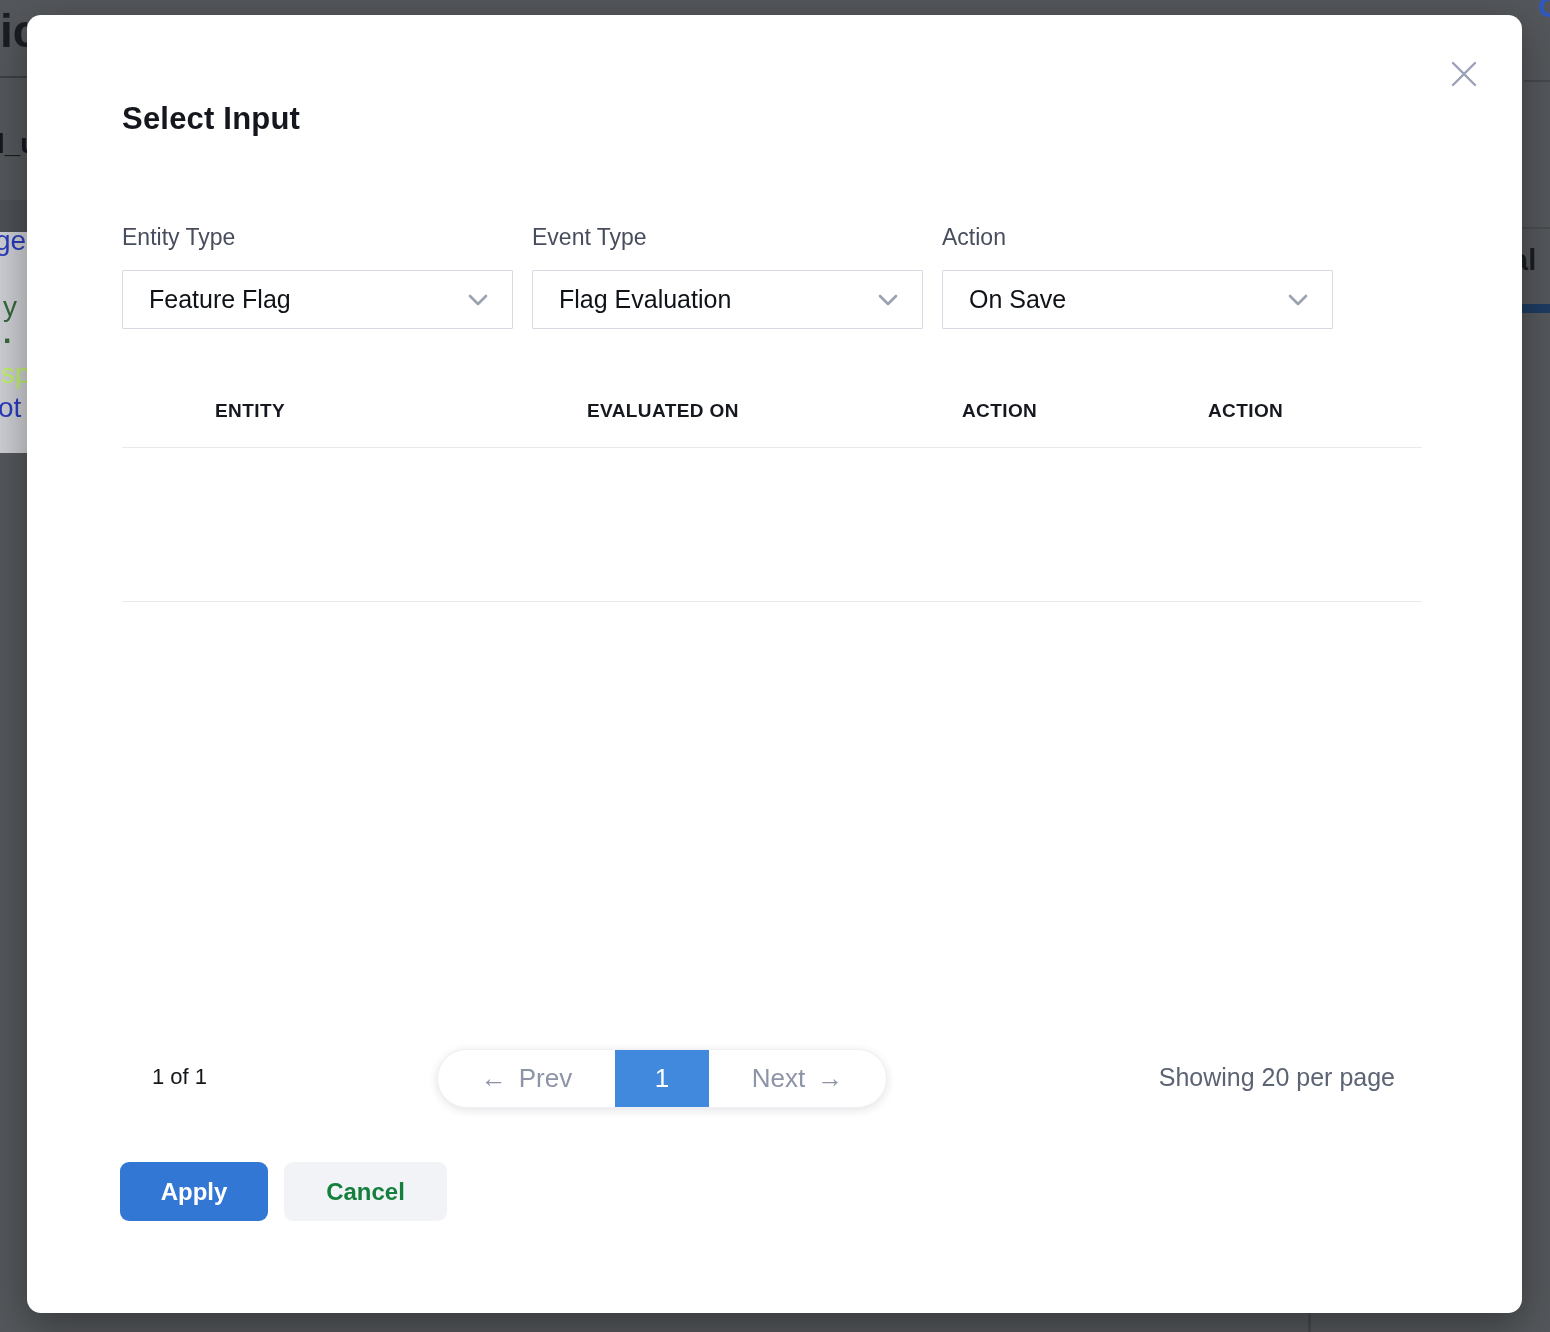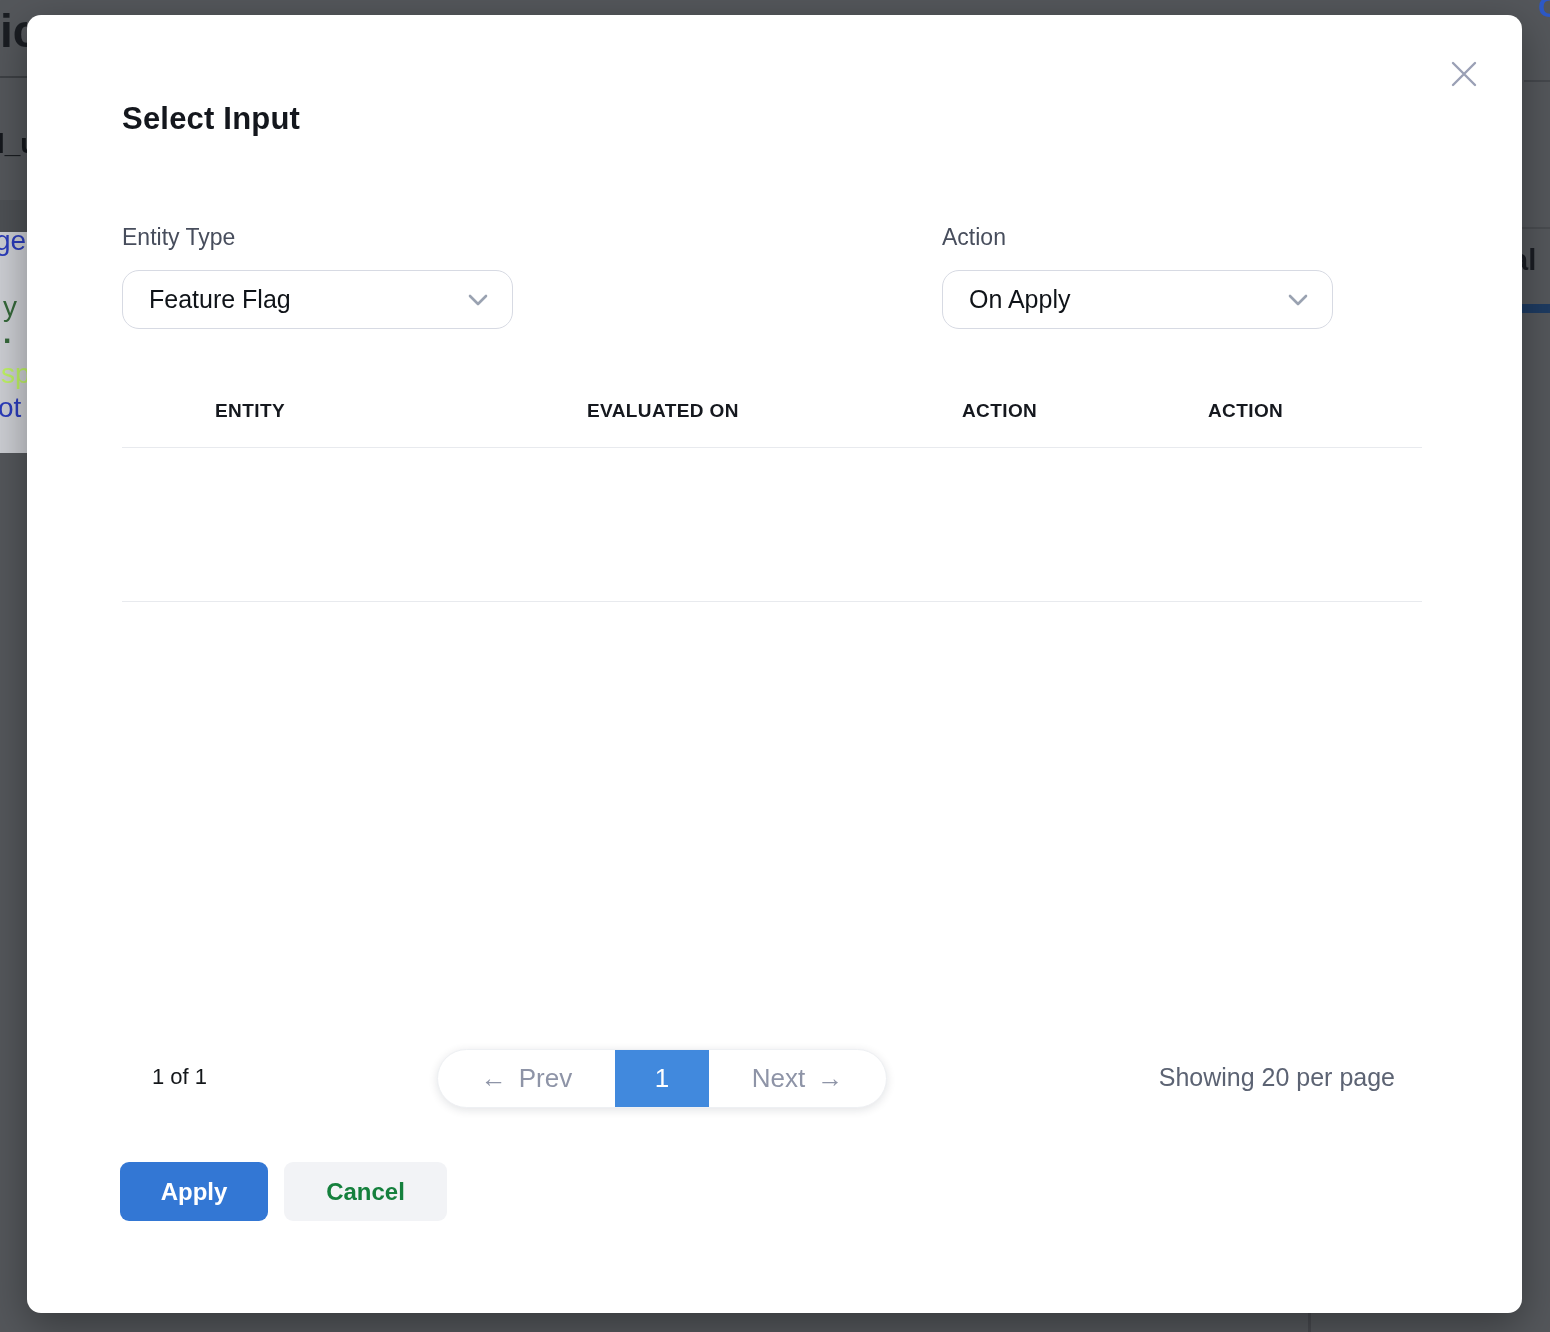--- a/index.html
+++ b/index.html
@@ -46,21 +46,21 @@
   .modal-title {
     position:absolute; left:95px; top:86px;
     font-size:31px; font-weight:700; color:#14171d; letter-spacing:.2px;
   }
 
   .filter { position:absolute; top:209px; width:391px; }
   .filter-0 { left:95px; } .filter-1 { left:505px; } .filter-2 { left:915px; }
   .filter-label { font-size:23px; color:#474d5c; }
   .select {
     position:relative; margin-top:19px; height:59px; width:100%;
-    border:1px solid #d7dae3; border-radius:17px; background:#fff;
+    border:1px solid #d7dae3; border-radius:1px; background:#fff;
     display:flex; align-items:center; padding:0 60px 0 26px;
     font-size:25px; color:#0f1318; cursor:pointer;
   }
   .select svg { position:absolute; right:24px; top:50%; transform:translateY(-50%); }
 
   .th { position:absolute; top:385px; font-size:19px; font-weight:700; color:#15181e; letter-spacing:.4px; }
   .th-entity { left:188px; } .th-evaluated { left:560px; } .th-action { left:935px; } .th-status { left:1181px; }
 
   .divider { position:absolute; left:95px; width:1300px; height:1px; background:#e8eaee; }
   .divider-top { top:432px; } .divider-bottom { top:586px; }
@@ -150,25 +150,34 @@
   <div class="filter filter-0">
     <div class="filter-label">Entity Type</div>
     <div class="select">
       <span>Feature Flag</span>
       <svg width="20" height="12" viewBox="0 0 20 12">
         <path d="M2 2 L10 10 L18 2" stroke="#9aa2b1" stroke-width="2.6" stroke-linecap="round" stroke-linejoin="round" fill="none"></path>
       </svg>
     </div>
   </div>
 
+  <div class="filter filter-1">
+    <div class="filter-label">Event Type</div>
+    <div class="select">
+      <span>Flag Evaluation</span>
+      <svg width="20" height="12" viewBox="0 0 20 12">
+        <path d="M2 2 L10 10 L18 2" stroke="#9aa2b1" stroke-width="2.6" stroke-linecap="round" stroke-linejoin="round" fill="none"></path>
+      </svg>
+    </div>
+  </div>
 
   <div class="filter filter-2">
     <div class="filter-label">Action</div>
     <div class="select">
-      <span>On Apply</span>
+      <span>On Save</span>
       <svg width="20" height="12" viewBox="0 0 20 12">
         <path d="M2 2 L10 10 L18 2" stroke="#9aa2b1" stroke-width="2.6" stroke-linecap="round" stroke-linejoin="round" fill="none"></path>
       </svg>
     </div>
   </div>
 
   <div class="th th-entity">ENTITY</div>
   <div class="th th-evaluated">EVALUATED ON</div>
   <div class="th th-action">ACTION</div>
   <div class="th th-status">ACTION</div>

